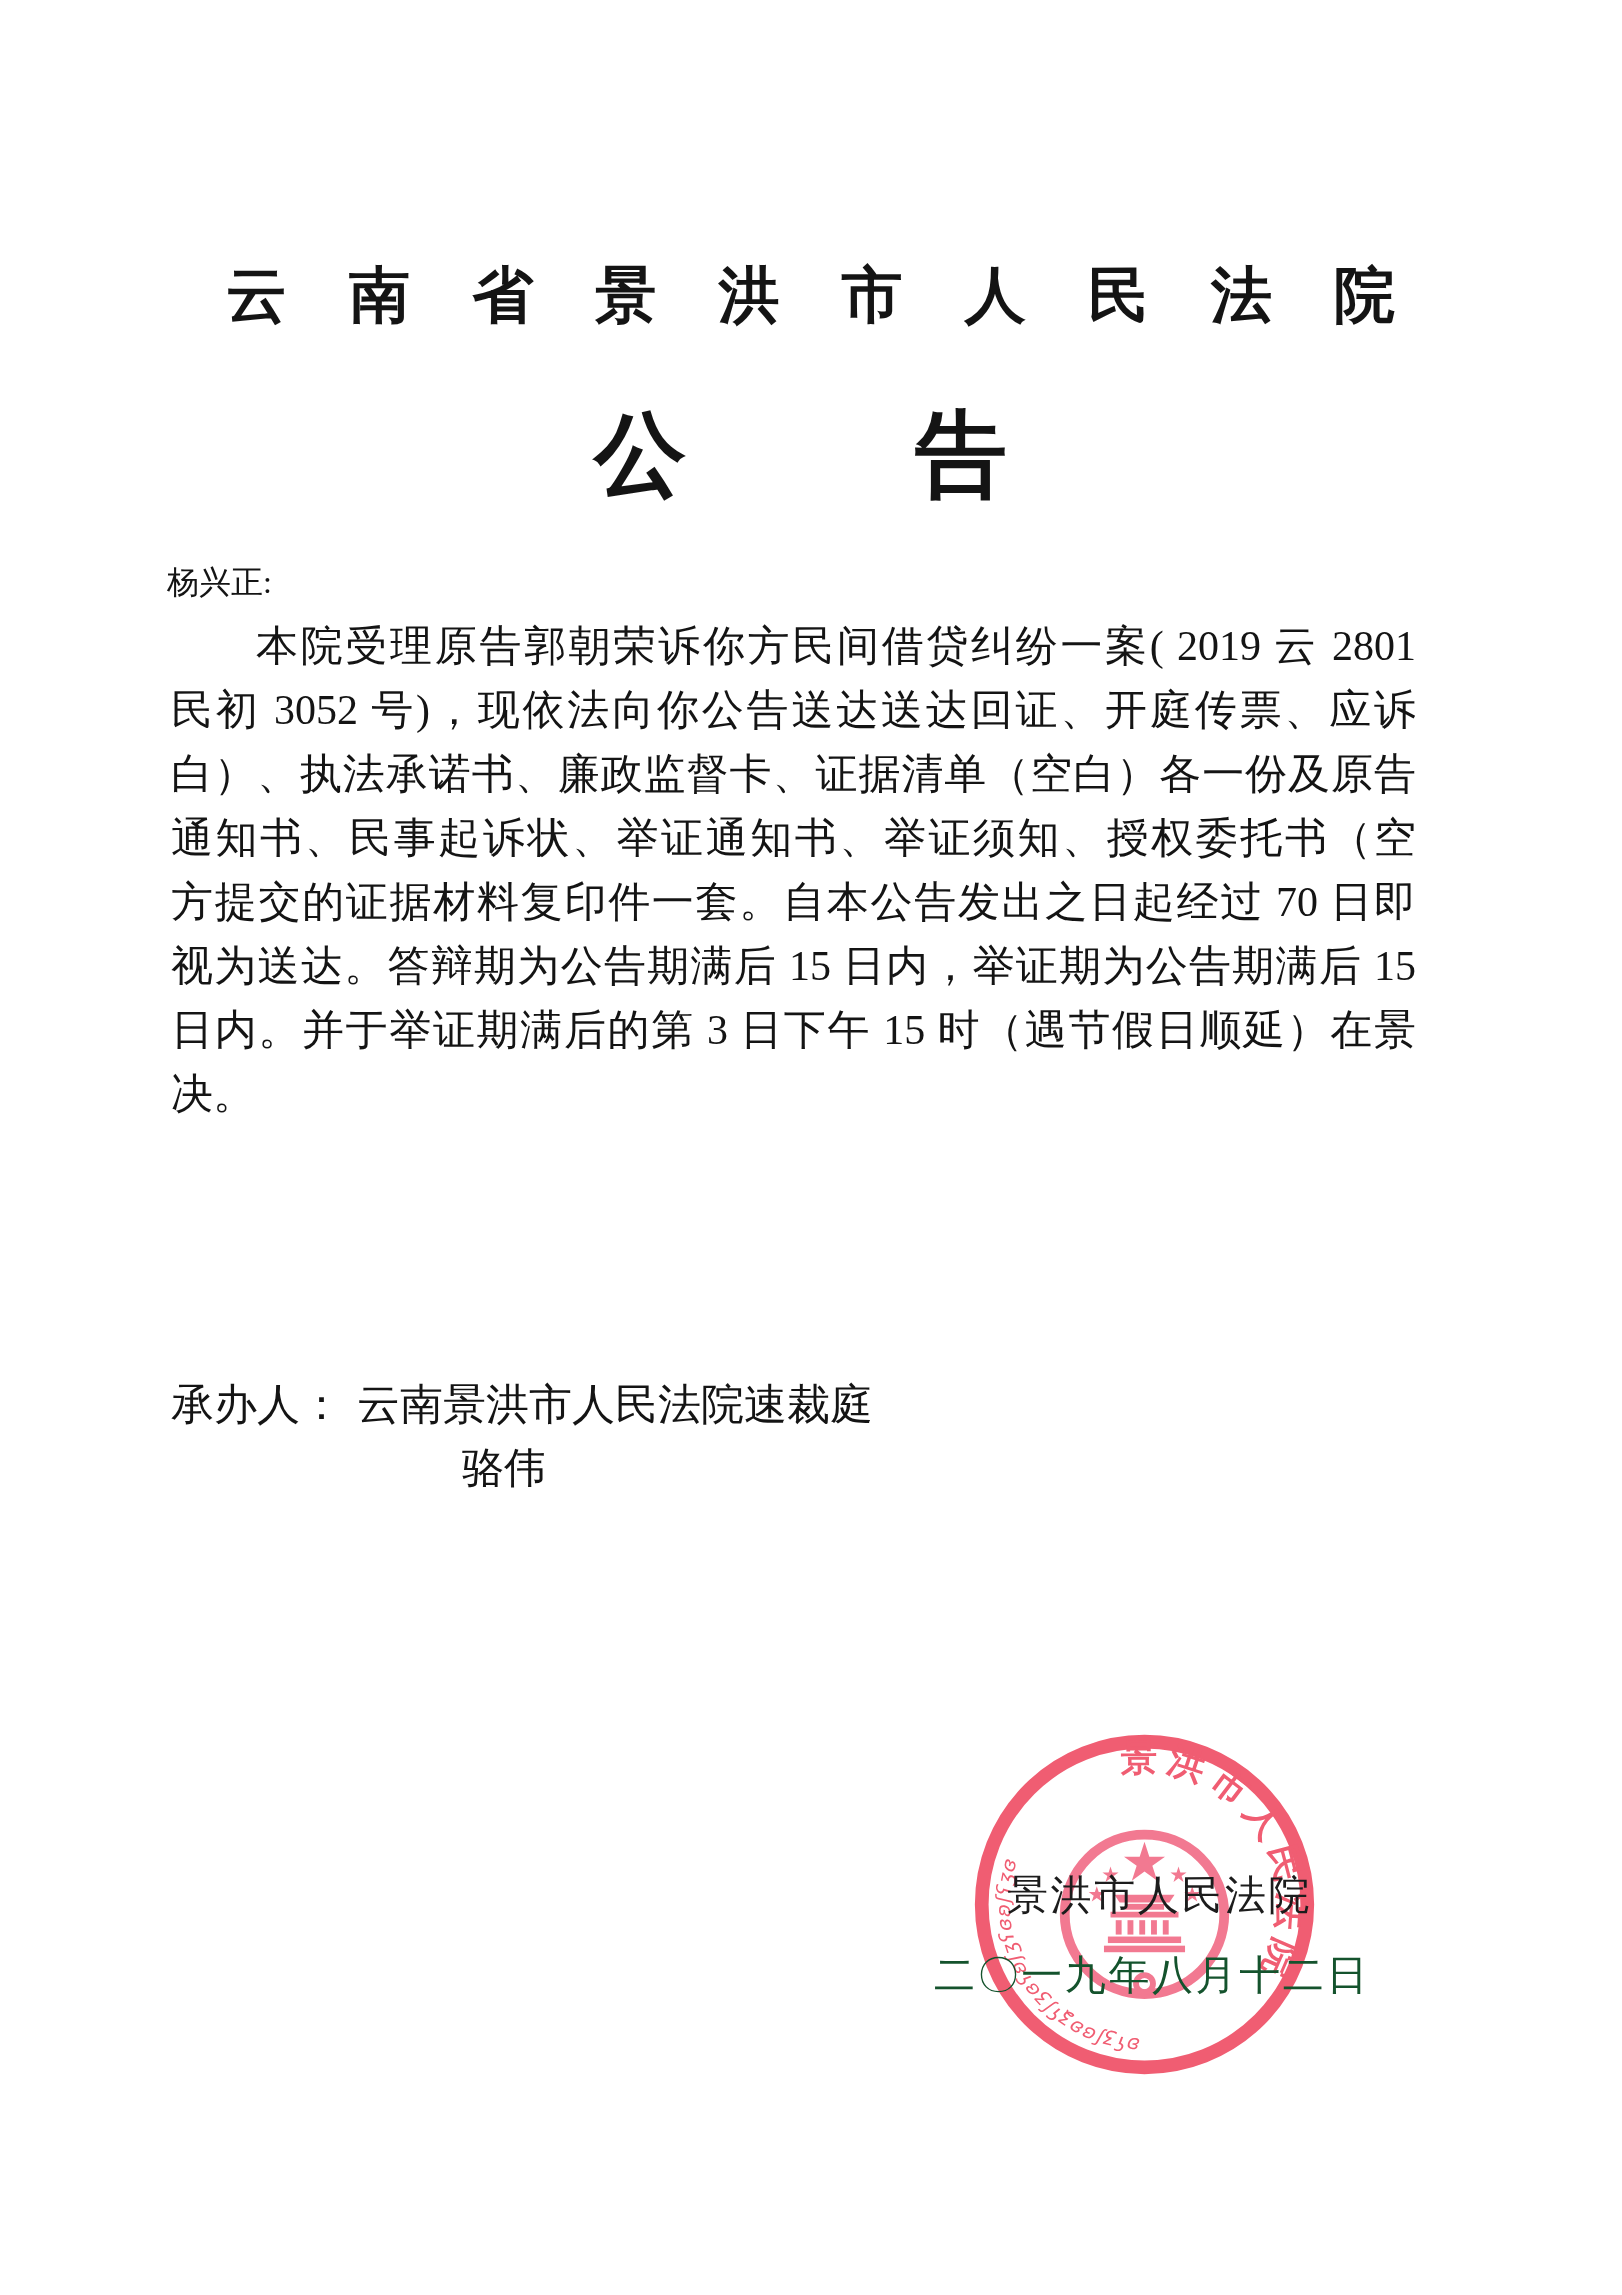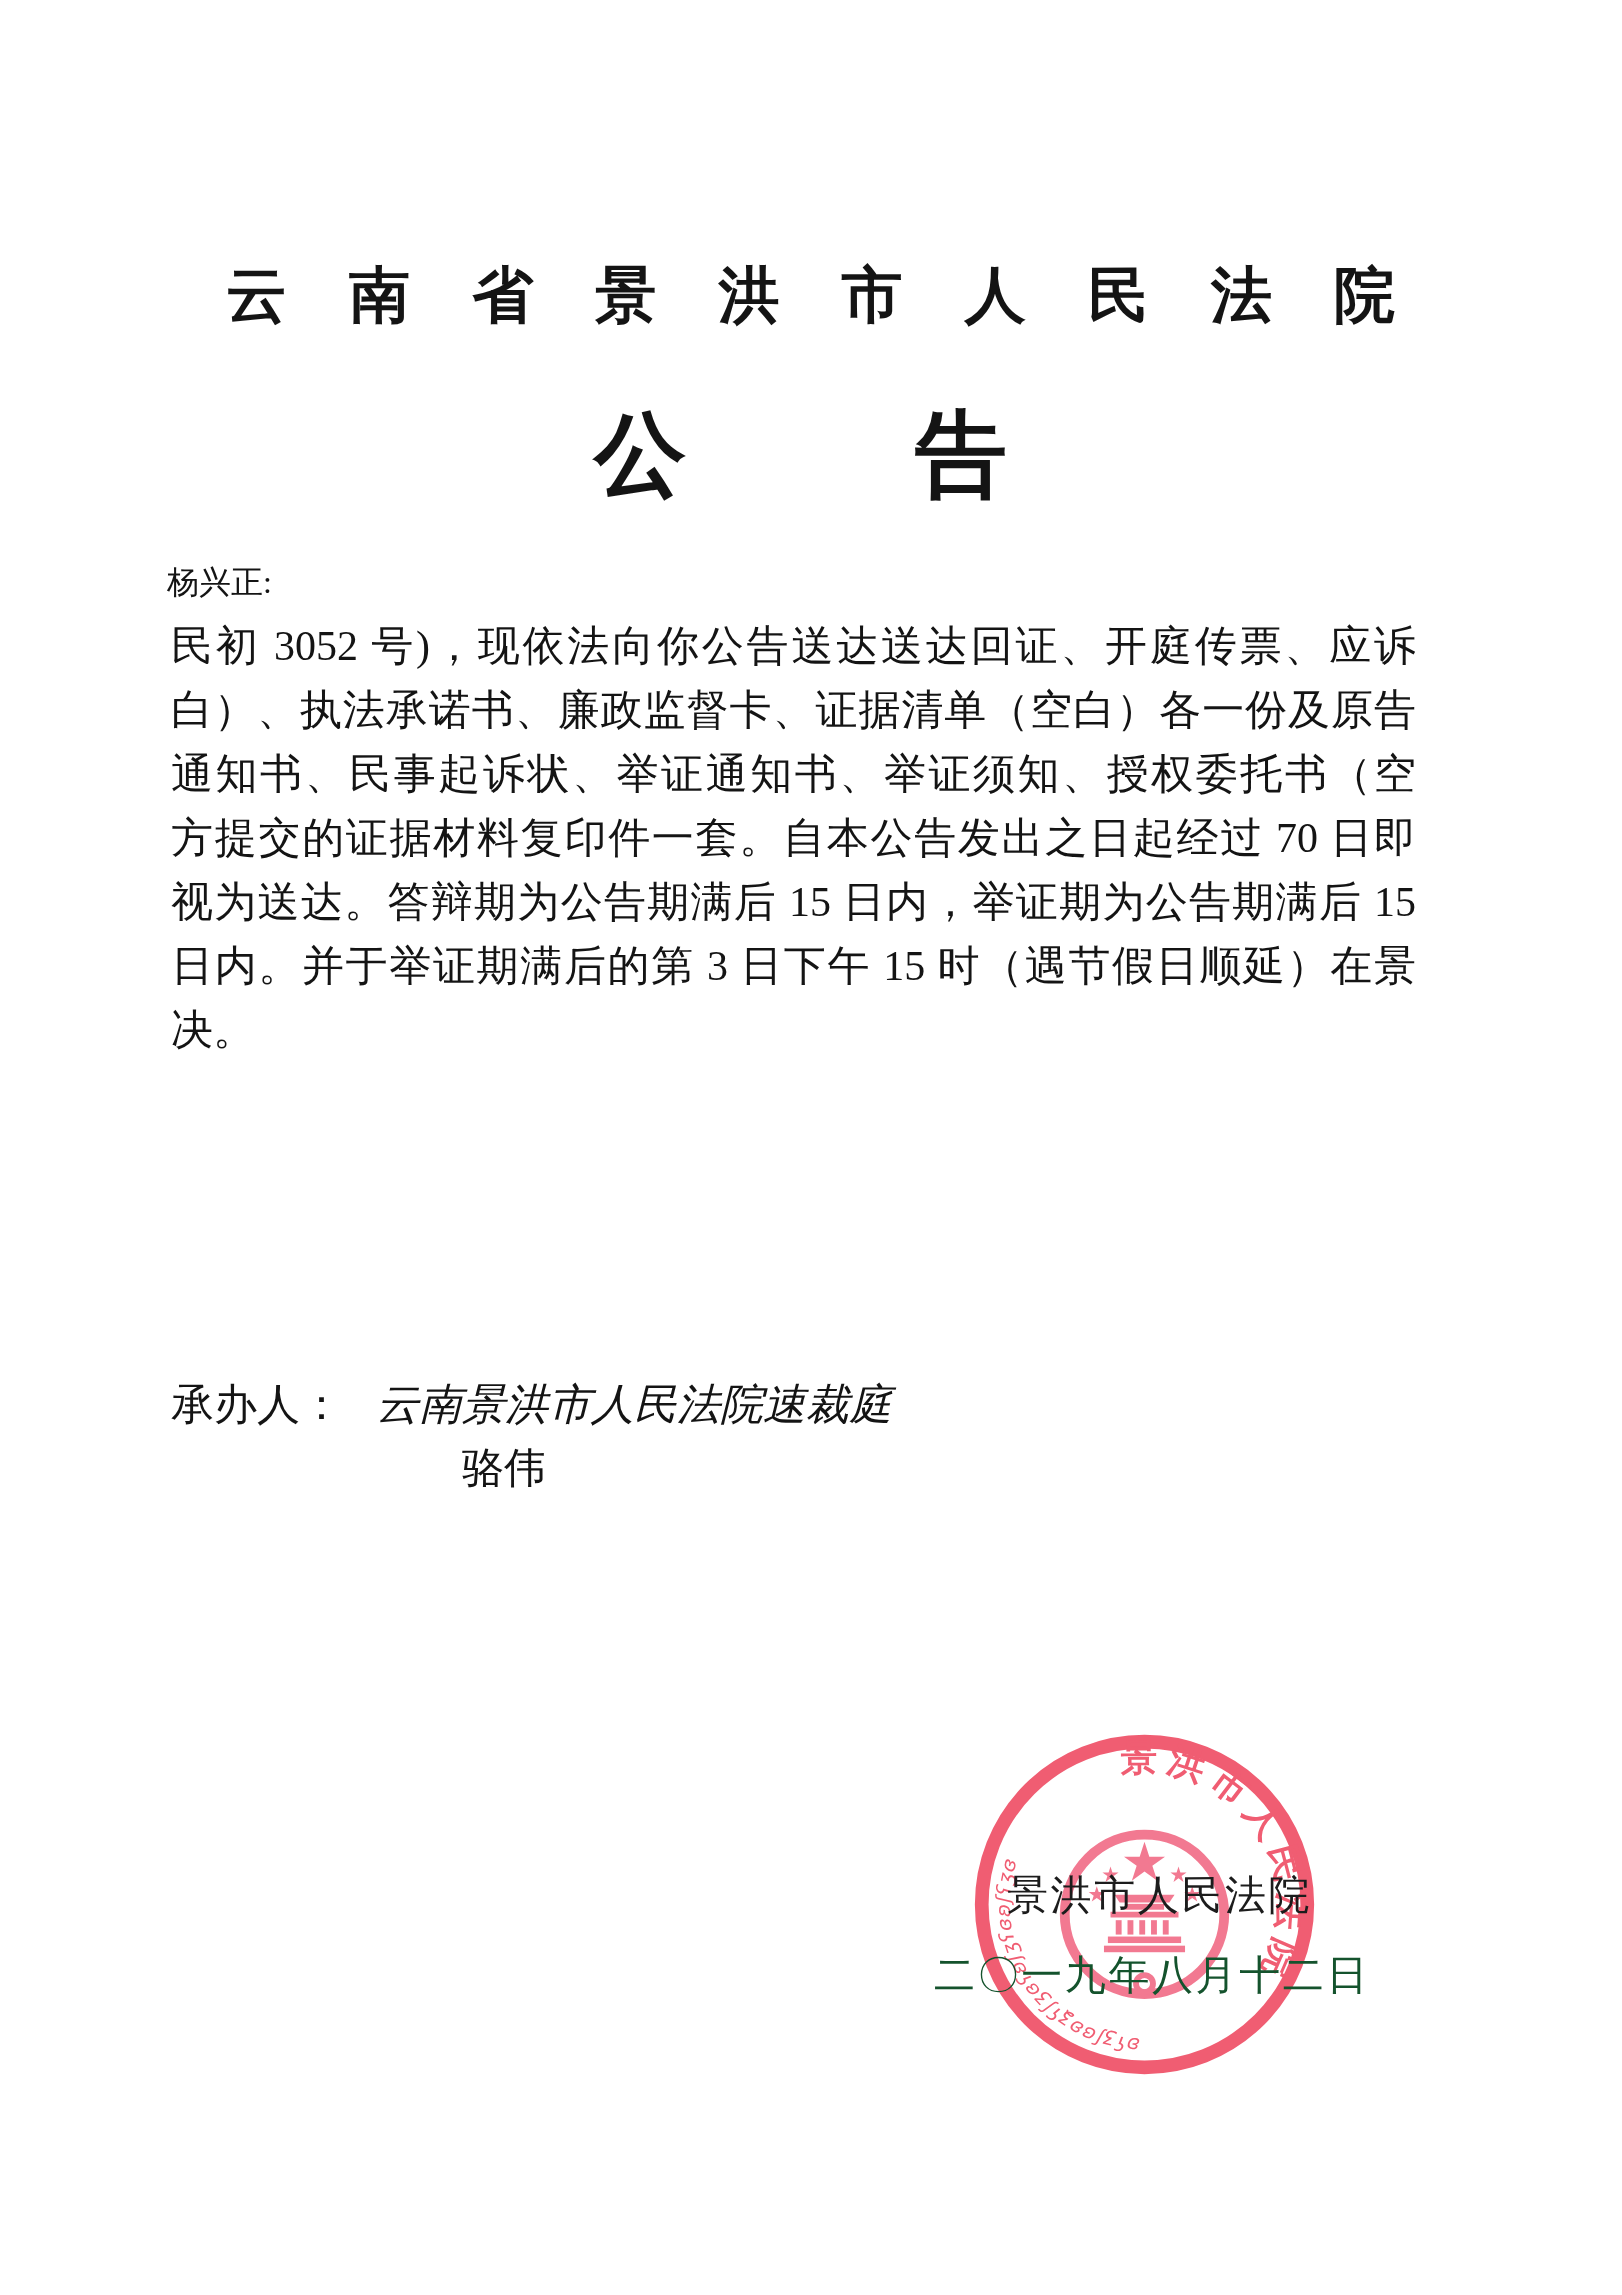--- a/index.html
+++ b/index.html
@@ -63,21 +63,21 @@
   .body-line.last { text-align-last: left; }
 
   
   .handler-line {
     position: absolute;
     left: 171px; top: 1373px;
     height: 64px; line-height: 64px;
     font-size: 43px;
     white-space: nowrap;
   }
-  .handler-line .dept { margin-left: 33px; font-style: italic; }
+  .handler-line .dept { margin-left: 14px; }
   .handler-name {
     position: absolute;
     left: 462px; top: 1436px;
     height: 64px; line-height: 64px;
     font-size: 42px;
   }
 
   
   .seal-wrap {
     position: absolute;
@@ -135,20 +135,21 @@
   </div>
 
   <div class="doc-title-row">
     <span>公</span>
     <span>告</span>
   </div>
 
   <div class="recipient-line">杨兴正:</div>
 
   <div class="body-block">
+    <div class="body-line first">本院受理原告郭朝荣诉你方民间借贷纠纷一案( 2019 云 2801</div>
     <div class="body-line">民初 3052 号)，现依法向你公告送达送达回证、开庭传票、应诉</div>
     <div class="body-line">白）、执法承诺书、廉政监督卡、证据清单（空白）各一份及原告</div>
     <div class="body-line">通知书、民事起诉状、举证通知书、举证须知、授权委托书（空</div>
     <div class="body-line">方提交的证据材料复印件一套。自本公告发出之日起经过 70 日即</div>
     <div class="body-line">视为送达。答辩期为公告期满后 15 日内，举证期为公告期满后 15</div>
     <div class="body-line">日内。并于举证期满后的第 3 日下午 15 时（遇节假日顺延）在景</div>
     <div class="body-line last">决。</div>
   </div>
 
   <div class="handler-line">

